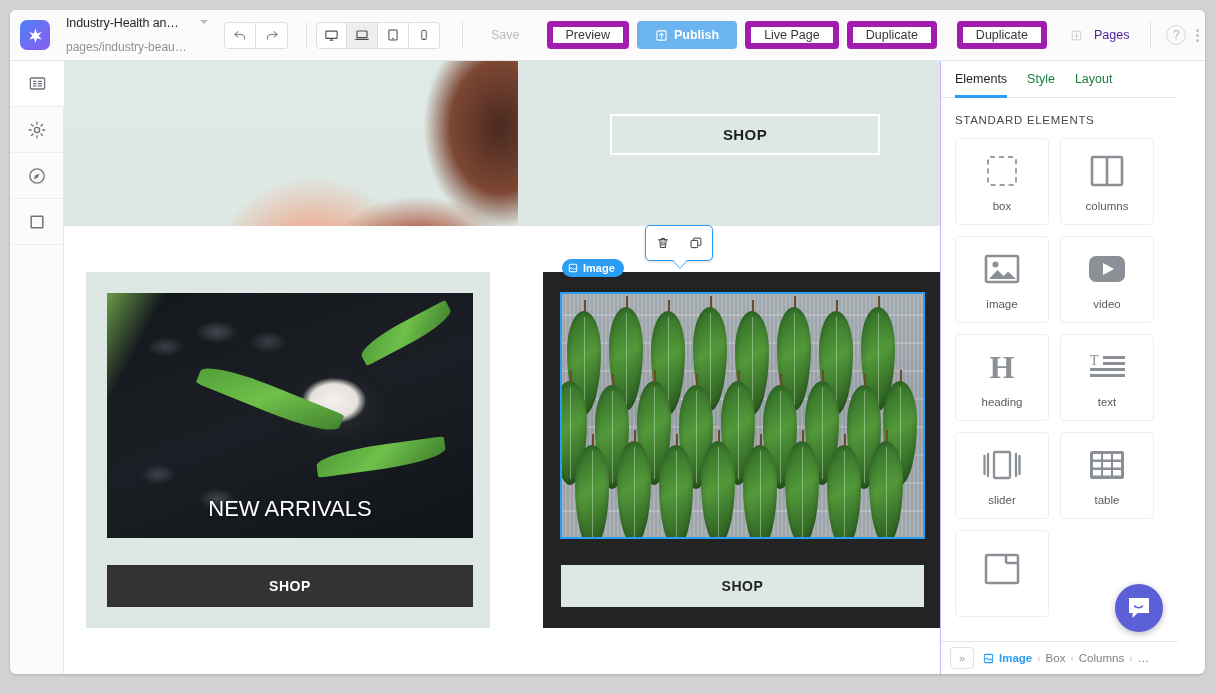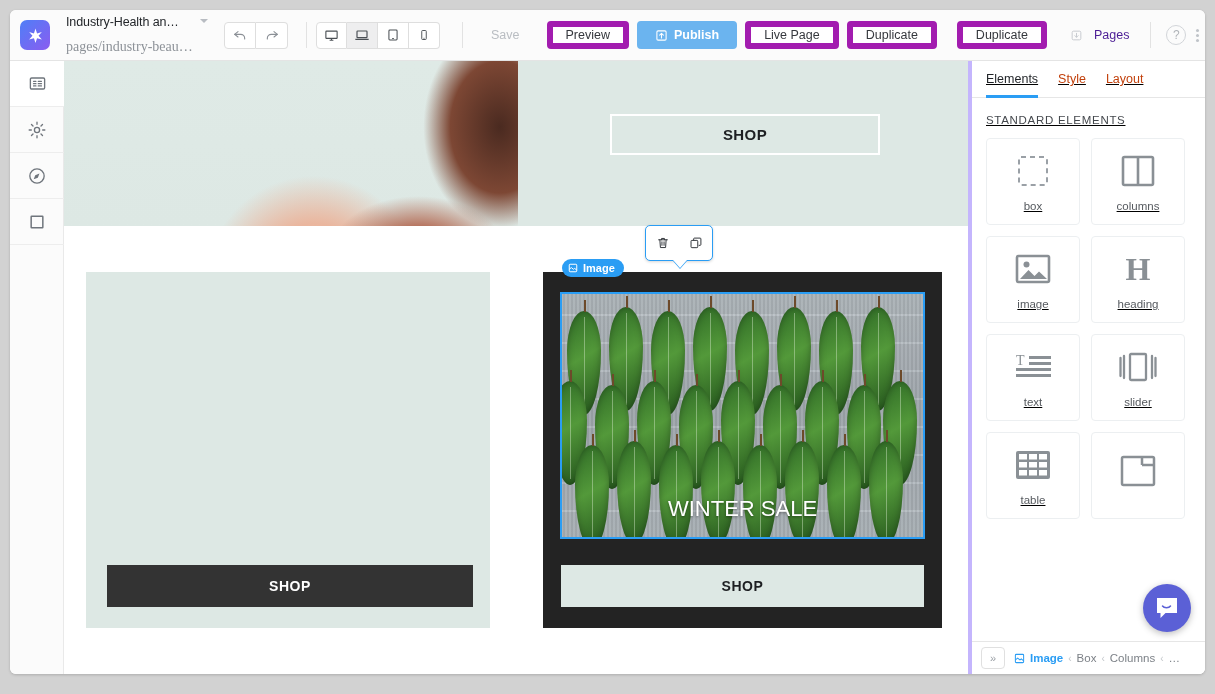--- a/index.html
+++ b/index.html
@@ -37,22 +37,22 @@
     flex: none;
   }
   .logo-tile svg { display: block; }
 
   .page-id { margin-left: 16px; width: 130px; flex: none; position: relative; }
   .page-id .t1 {
     font-size: 12.5px; color: #23262a; letter-spacing: -.1px;
     white-space: nowrap; overflow: hidden;
   }
   .page-id .t2 {
-    font-size: 14px; color: #8d9298; margin-top: 10px;
-    white-space: nowrap; overflow: hidden; font-family: Liberation Serif, serif;
+    font-size: 12px; color: #8d9298; margin-top: 10px;
+    white-space: nowrap; overflow: hidden;
   }
   .caret-tri {
     position: absolute; right: -12px; top: 4px;
     width: 0; height: 0;
     border-left: 4px solid transparent; border-right: 4px solid transparent;
     border-top: 4px solid #b8bcc2;
   }
 
   .tb-sep { width: 1px; height: 26px; background: #e2e2e2; margin: 0 9px; flex: none; }
 
@@ -193,29 +193,29 @@
   .sel-arrow {
     position: absolute; left: 130px; top: -12px; z-index: 9;
     width: 0; height: 0;
     border-left: 7px solid transparent; border-right: 7px solid transparent;
     border-top: 8px solid #fff;
     filter: drop-shadow(0 1px 0 #2a9df4);
   }
 
   
   .panel {
-    position: absolute; left: 958px; top: 51px;
+    position: absolute; left: 930px; top: 51px;
     width: 237px; height: 613px;
-    background: #fff; border-left: 4px solid #c4b5fd; text-decoration: underline;
+    background: #fff; border-left: 1px solid #c4b5fd;
   }
   .panel-tabs {
     height: 37px; border-bottom: 1px solid #e6e6e6;
     display: flex; align-items: center; padding-left: 14px; gap: 20px;
   }
-  .ptab { font-size: 12.5px; color: #c2410c; cursor: pointer; position: relative;
+  .ptab { font-size: 12.5px; color: #15803d; cursor: pointer; position: relative;
           height: 37px; display: flex; align-items: center; }
   .ptab.active { color: #1f2226; }
   .ptab.active::after {
     content: ""; position: absolute; left: 0; right: 0; bottom: 0;
     height: 3px; background: #2a9df4;
   }
   .panel-head {
     font-size: 11.5px; letter-spacing: .7px; color: #44484d;
     padding: 16px 0 12px 14px; font-weight: normal;
   }
@@ -443,20 +443,28 @@
       <div class="hero-photo">
         <div class="photo-skin"></div>
       </div>
       <div class="hero-shop">SHOP</div>
     </div>
 
 
     <div class="grid">
 
       <div class="card card-a">
+        <div class="card-img">
+          <div class="photo-stones">
+            <div class="leafC"></div>
+            <div class="leafA"></div>
+            <div class="leafB"></div>
+            <div class="figcap">NEW ARRIVALS</div>
+          </div>
+        </div>
         <div class="card-cta">SHOP</div>
       </div>
 
       <div class="card card-b">
 
         <div class="sel-badge">
           <svg width="10" height="10" viewBox="0 0 24 24" fill="none" stroke="#fff" stroke-width="2.4">
             <rect x="3" y="3" width="18" height="18" rx="2"></rect>
               <path d="M3 15l5-4 5 4 3-2 5 4"></path>
           </svg>
@@ -498,21 +506,20 @@
             <div class="lf" style="left:286px; top:92px;"></div>
             <div class="lf" style="left:322px; top:88px;"></div>
             <div class="lf" style="left:14px;  top:152px;"></div>
             <div class="lf" style="left:56px;  top:148px;"></div>
             <div class="lf" style="left:98px;  top:152px;"></div>
             <div class="lf" style="left:140px; top:148px;"></div>
             <div class="lf" style="left:182px; top:152px;"></div>
             <div class="lf" style="left:224px; top:148px;"></div>
             <div class="lf" style="left:266px; top:152px;"></div>
             <div class="lf" style="left:308px; top:148px;"></div>
-            <div class="figcap">WINTER SALE</div>
           </div>
         </div>
         <div class="sel-outline"></div>
 
         <div class="card-cta">SHOP</div>
       </div>
 
     </div>
   </div>
 
@@ -551,20 +558,29 @@
         <div class="ico">
           <svg width="38" height="32" viewBox="0 0 38 32" fill="none" stroke="#8a9095" stroke-width="2.6">
             <rect x="3" y="3" width="32" height="26" rx="1.5"></rect>
             <circle cx="12.5" cy="11.5" r="3" fill="#8a9095" stroke="none"></circle>
             <path d="M6 26l8.5-9 6 6 4.5-4.5L33 26z" fill="#8a9095" stroke="none"></path>
           </svg>
         </div>
         <div class="lbl">image</div>
       </div>
 
+      <div class="elcard">
+        <div class="ico">
+          <svg width="38" height="28" viewBox="0 0 38 28">
+            <rect x="1" y="1" width="36" height="26" rx="7" fill="#8a9095"></rect>
+            <path d="M15 8l11 6-11 6z" fill="#fff"></path>
+          </svg>
+        </div>
+        <div class="lbl">video</div>
+      </div>
 
       <div class="elcard">
         <div class="ico">
           <svg width="34" height="34" viewBox="0 0 34 34">
             <text x="17" y="28" font-family="'Liberation Serif',serif" font-size="32" font-weight="bold" fill="#8a9095" text-anchor="middle">H</text>
           </svg>
         </div>
         <div class="lbl">heading</div>
       </div>
 

